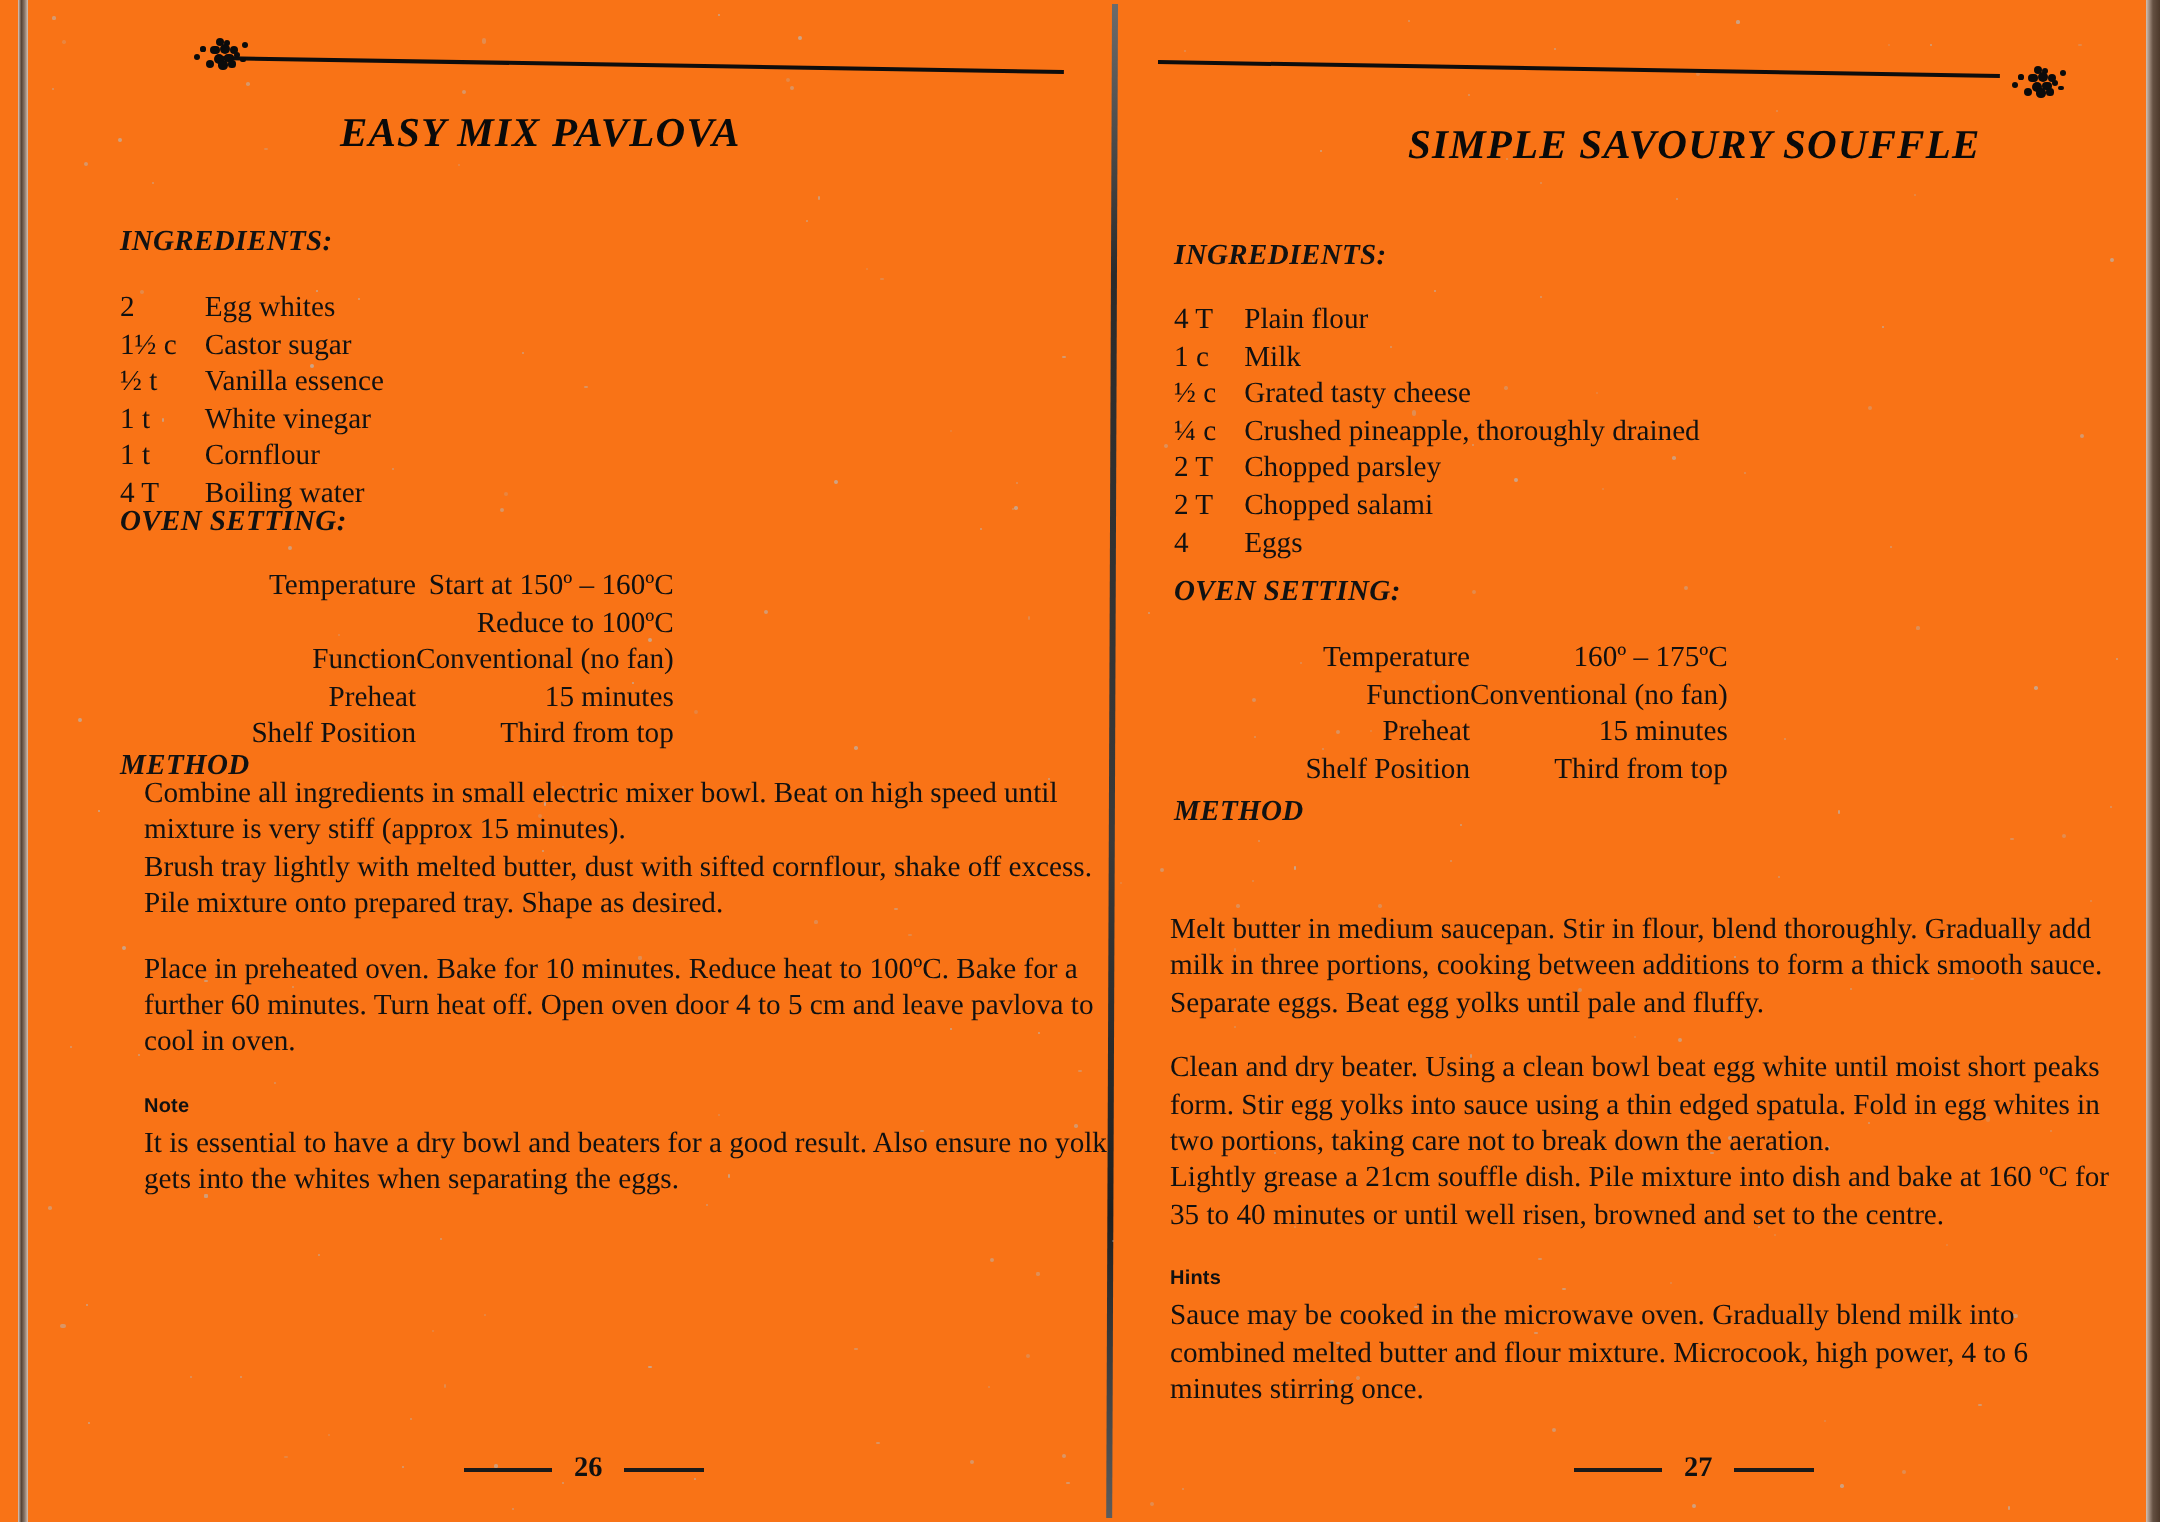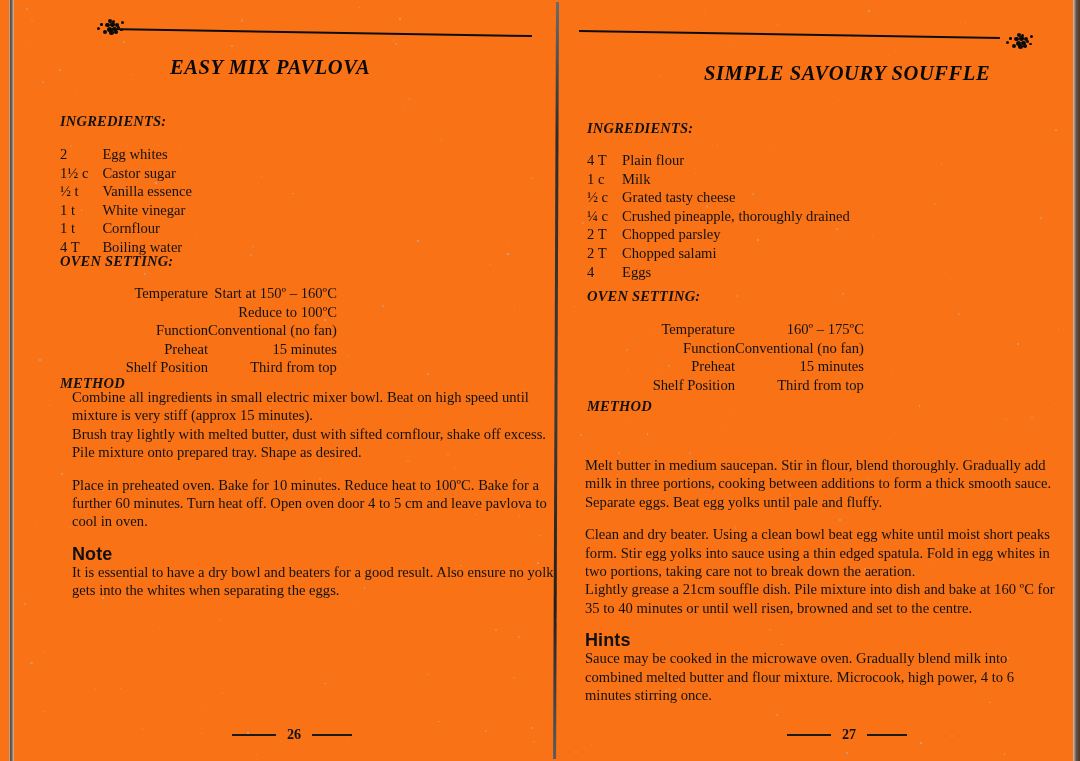--- a/index.html
+++ b/index.html
@@ -121,21 +121,21 @@
     line-height: 18.4px;
     text-align: left;
   }
   .body-block p { margin: 0; }
   .body-block p + p { margin-top: 0px; }
   .body-block .gap { height: 14px; }
 
   .sub-head {
     font-family: "Liberation Sans", "DejaVu Sans", sans-serif;
     font-weight: bold;
-    font-size: 18px;
+    font-size: 10px;
     line-height: 18px;
     letter-spacing: .1px;
   }
 
   .folio {
     position: absolute;
     display: flex;
     align-items: center;
     gap: 11px;
     font-size: 14.2px;

